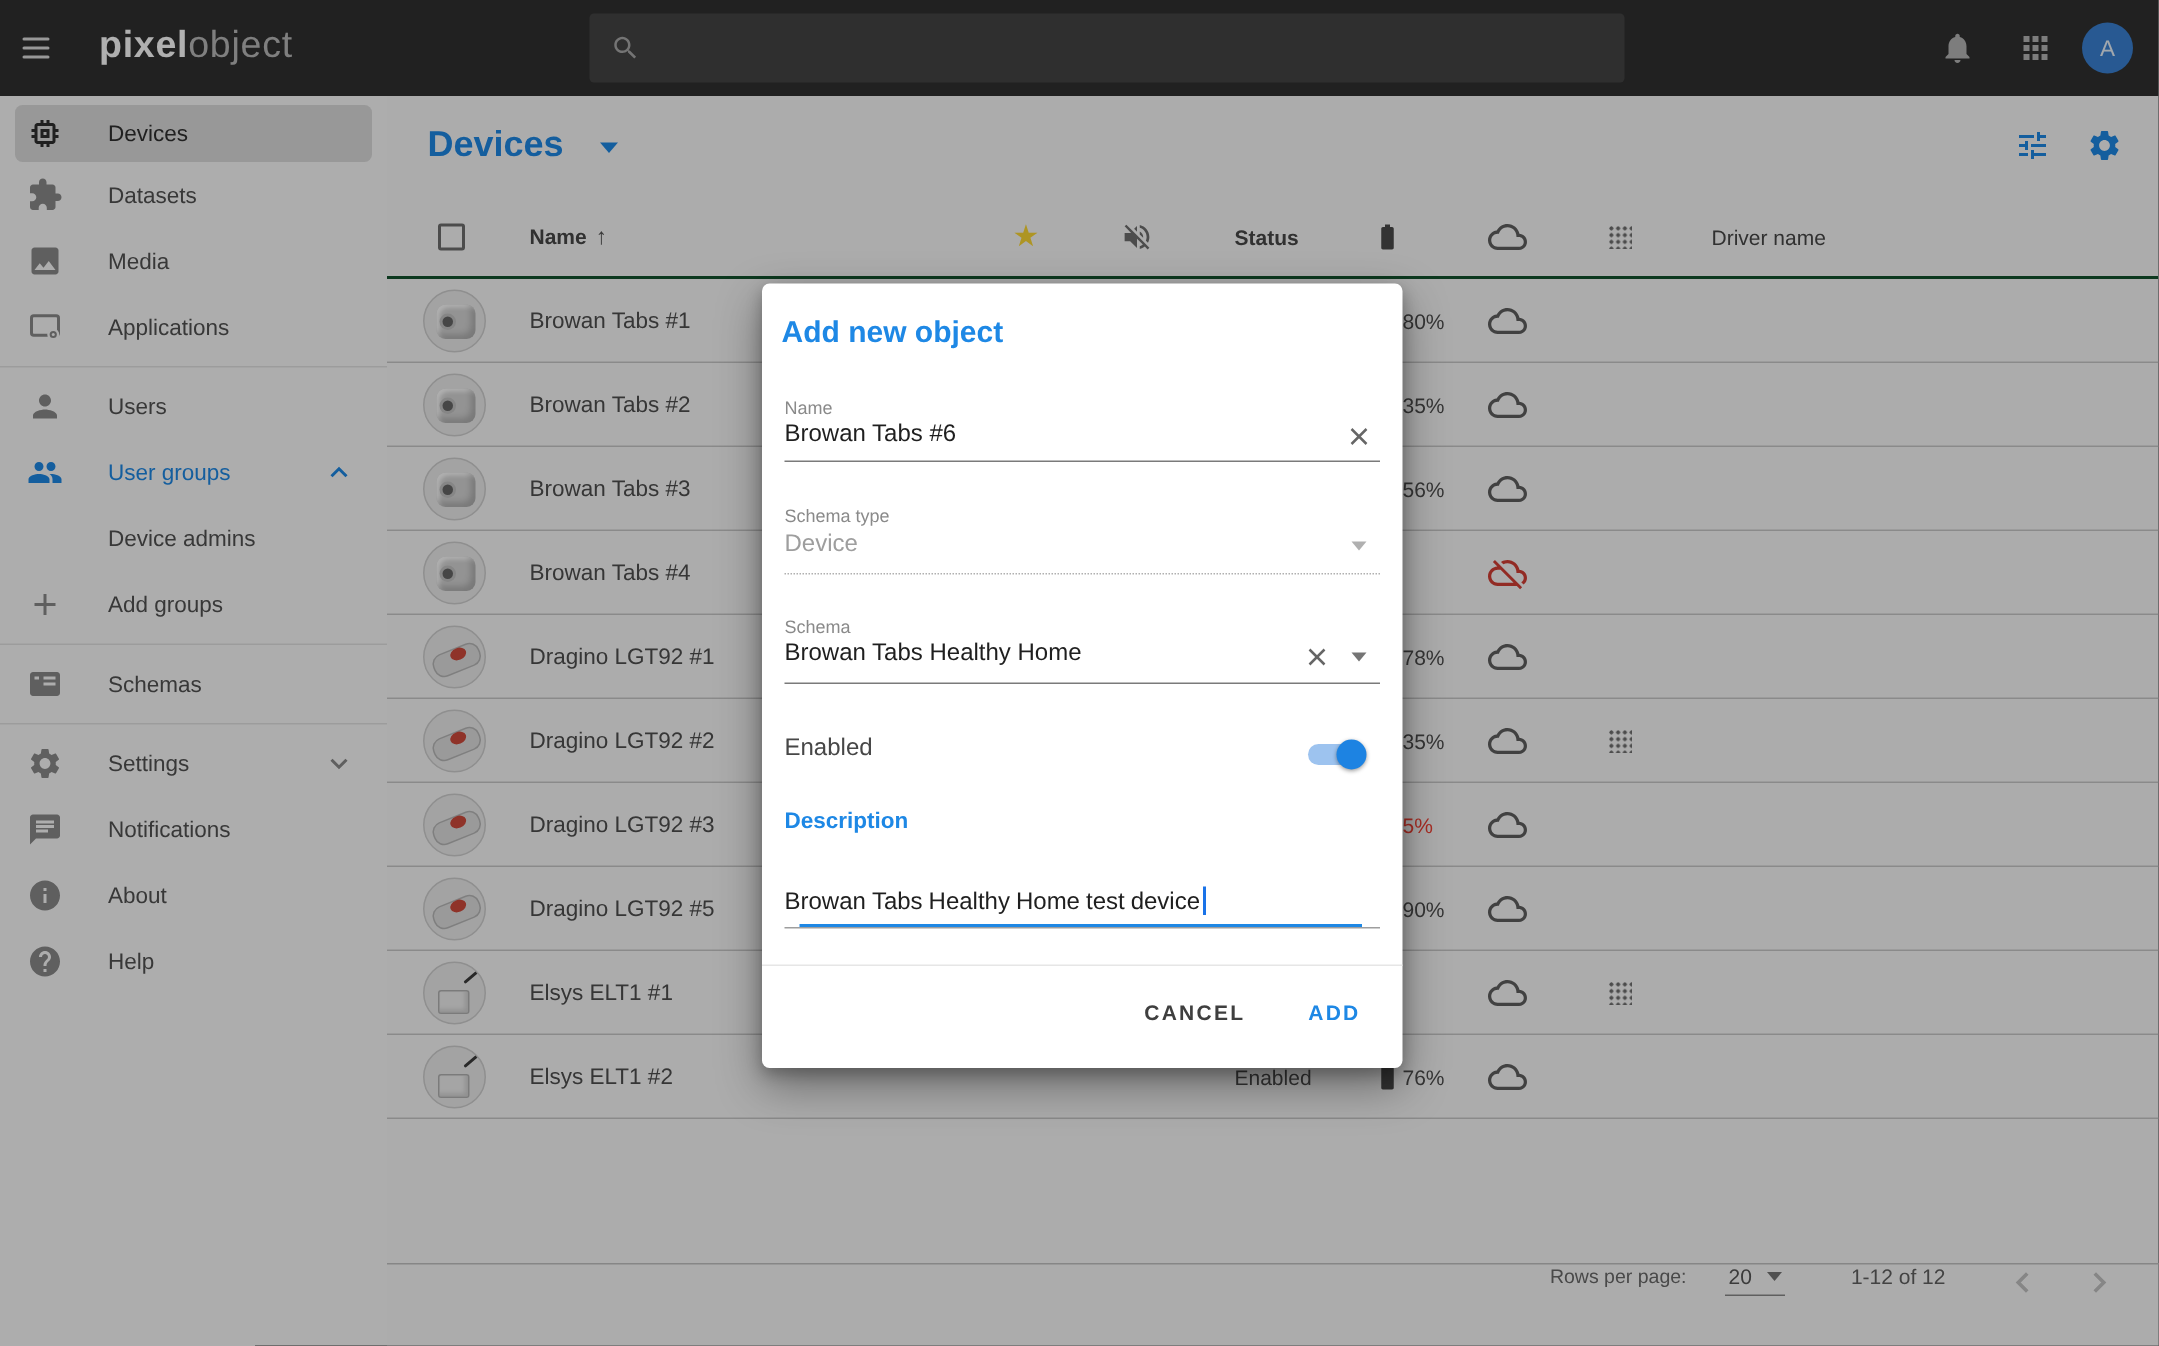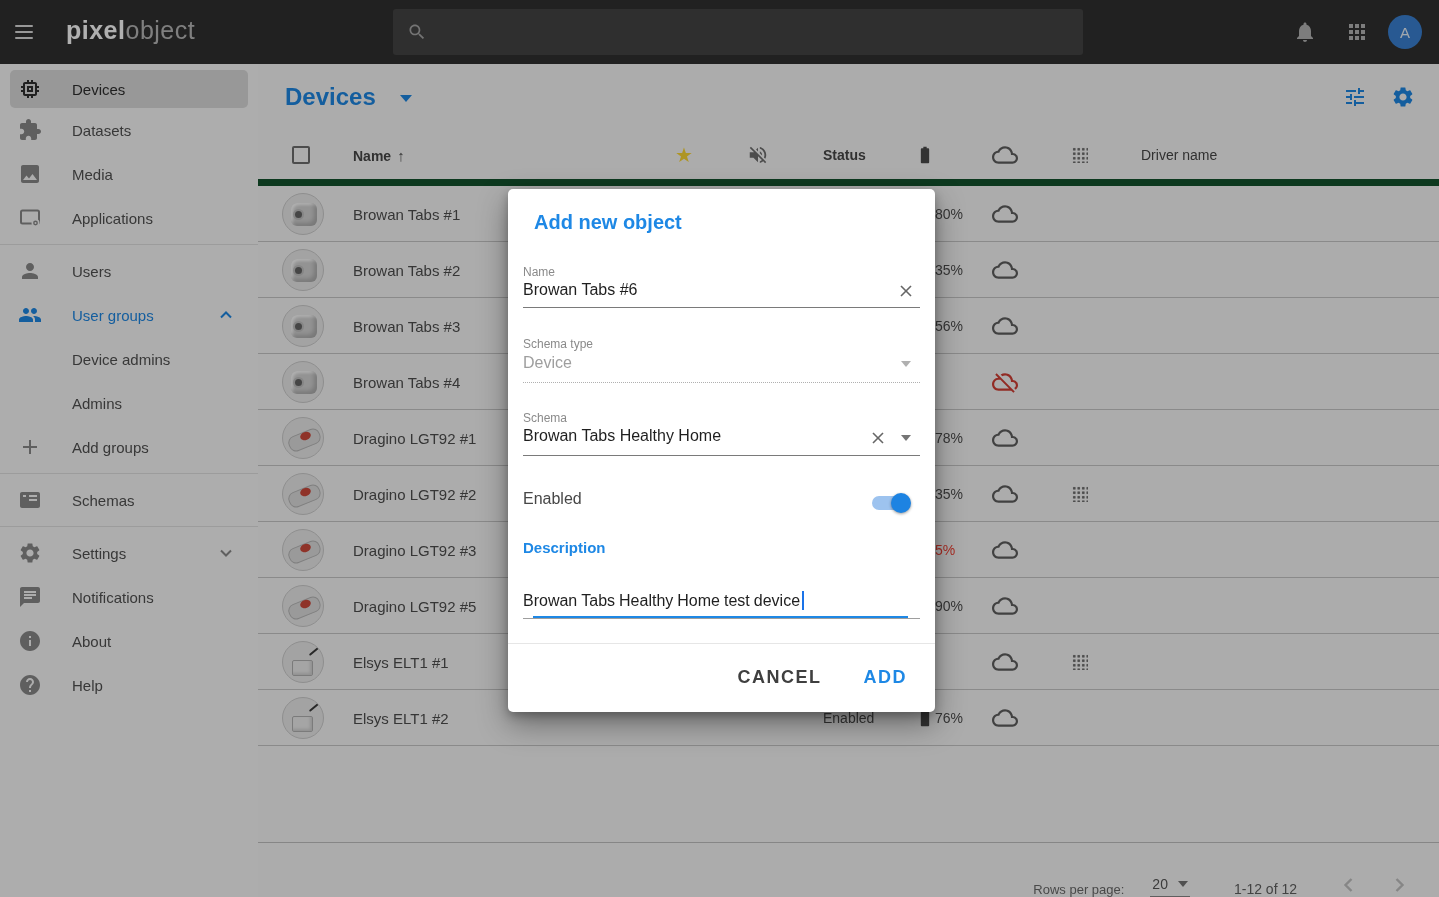--- a/index.html
+++ b/index.html
@@ -41,21 +41,21 @@
   .content{position:absolute;left:258px;top:64px;width:1181px;height:833px;background:#fafafa;}
   .content-header{position:relative;height:67px;}
   .page-title{position:absolute;left:27px;top:19px;font-size:24px;font-weight:700;color:#1e88e5;cursor:pointer;}
   .title-caret{position:absolute;left:142px;top:31px;width:0;height:0;cursor:pointer;
                border-left:6px solid transparent;border-right:6px solid transparent;border-top:7px solid #1e88e5;}
   .ch-icon{position:absolute;top:21px;width:24px;height:24px;color:#1e88e5;cursor:pointer;}
   .ch-tune{right:72px;}
   .ch-gear{right:24px;}
 
   .tablewrap{position:absolute;left:0;top:67px;width:1181px;height:711px;overflow:hidden;}
-  .thead{position:relative;height:55px;border-bottom:7px solid #14532d;font-size:14px;color:#474747;}
+  .thead{position:relative;height:55px;border-bottom:2px solid #14532d;font-size:14px;color:#474747;}
   .thcell{position:absolute;top:50%;transform:translateY(-50%);}
   .cb{left:34px;width:18px;height:18px;border:2px solid #6f6f6f;border-radius:2px;cursor:pointer;}
   .h-name{left:95px;font-weight:700;cursor:pointer;}
   .sortarrow{font-size:15px;color:#555;margin-left:6px;font-weight:400;}
   .h-star{left:417px;font-size:20px;color:#fdd835;cursor:pointer;line-height:1;}
   .h-vol{left:489px;width:22px;height:22px;color:#6f6f6f;cursor:pointer;}
   .h-status{left:565px;font-weight:700;cursor:pointer;}
   .h-batt{left:657px;width:20px;height:20px;color:#4a4a4a;cursor:pointer;}
   .h-cloud{left:734px;width:26px;height:26px;color:#5f5f5f;cursor:pointer;}
   .h-grain{left:814px;cursor:pointer;}
@@ -84,34 +84,34 @@
   .c-batt.red{color:#f44336;}
   .c-cloudbox{left:734px;width:26px;height:26px;}
   .cloud-icon,.cloud-off-icon{display:none;color:#5f5f5f;}
   .cloud-off-icon{color:#d43f35;}
   .c-grain{left:814px;display:none;}
   .grainbox{width:16px;height:16px;background-image:radial-gradient(circle,#6f6f6f 1.2px,transparent 1.5px);background-size:4.5px 4.5px;}
   .c-driver{left:883px;}
 
   
   .tfoot{position:absolute;left:0;bottom:0;width:1181px;height:55px;border-top:1px solid #c2c2c2;background:#fafafa;
-         display:flex;align-items:flex-end;justify-content:flex-end;padding-right:28px;font-size:13px;color:#6a6a6a;}
+         display:flex;align-items:flex-start;justify-content:flex-end;padding-right:28px;font-size:13px;color:#6a6a6a;}
   .rpp-label{margin-right:26px;}
   .rpp-select{display:flex;align-items:center;gap:10px;border-bottom:1px solid #8a8a8a;padding:0 2px 4px 2px;
               margin-right:44px;color:#565656;font-size:14px;cursor:pointer;}
   .tri-dn{width:0;height:0;border-left:5px solid transparent;border-right:5px solid transparent;border-top:6px solid #757575;}
   .range{margin-right:40px;color:#616161;font-size:14px;}
   .pgchev{width:24px;height:24px;color:#c2c2c2;cursor:pointer;}
   .pgchev.left{margin-right:26px;}
 
   
   .scrim{position:absolute;inset:0;background:rgba(0,0,0,.31);z-index:40;}
   .dialog{position:absolute;left:508px;top:189px;width:427px;height:523px;background:#fff;border-radius:5px;z-index:50;
           box-shadow:0 12px 30px rgba(0,0,0,.38),0 4px 10px rgba(0,0,0,.25);}
-  .dlg-title{position:absolute;left:26px;top:22px;font-size:20px;font-weight:700;color:#1e88e5;}
+  .dlg-title{position:absolute;left:13px;top:22px;font-size:20px;font-weight:700;color:#1e88e5;}
   .f-label{position:absolute;left:15px;font-size:12px;color:#8a8a8a;}
   .f-value{position:absolute;left:15px;font-size:16px;color:#1f1f1f;white-space:nowrap;cursor:text;}
   .f-value.disabled{color:#9e9e9e;cursor:default;}
   .f-line{position:absolute;left:15px;width:397px;height:1px;background:#7a7a7a;}
   .f-line.dotted{background:none;border-top:1px dotted #b0b0b0;}
   .x-icon{position:absolute;width:20px;height:20px;color:#666;cursor:pointer;}
   .f-caret{position:absolute;width:0;height:0;border-left:5px solid transparent;border-right:5px solid transparent;
            border-top:6px solid #757575;cursor:pointer;}
   .toggle{position:absolute;left:361px;top:304px;width:42px;height:20px;cursor:pointer;}
   .toggle .track{position:absolute;left:3px;top:3px;width:36px;height:14px;border-radius:7px;background:#9dc3ef;}
@@ -119,21 +119,21 @@
                 box-shadow:0 1px 3px rgba(0,0,0,.4);}
   .desc-label{position:absolute;left:15px;top:350px;font-size:15px;font-weight:700;color:#1e88e5;}
   .desc-text{position:absolute;left:15px;top:402px;font-size:16px;color:#1f1f1f;white-space:nowrap;cursor:text;}
   .desc-text .w{text-decoration-style:wavy;text-decoration-color:#d93025;
                 text-decoration-thickness:1px;text-underline-offset:4px;margin-right:4px;}
   .caret-bar{display:inline-block;width:2px;height:19px;background:#1a73e8;vertical-align:-4px;margin-left:-2px;}
   .line-gray{position:absolute;left:15px;top:429px;width:397px;height:1px;background:#9e9e9e;}
   .line-blue{position:absolute;left:25px;top:427px;width:375px;height:2px;background:#1e88e5;}
   .dlg-div{position:absolute;left:0;top:454px;width:427px;height:1px;background:#e6e6e6;}
   .dlg-actions{position:absolute;right:26px;top:470px;display:flex;align-items:center;gap:38px;}
-  .btn{font-size:18px;font-weight:700;letter-spacing:1.5px;cursor:pointer;padding:8px 2px;}
+  .btn{font-size:14px;font-weight:700;letter-spacing:1.5px;cursor:pointer;padding:8px 2px;}
   .btn-cancel{color:#3f3f3f;}
   .btn-add{color:#1e88e5;}
 
   svg{display:block;}
 </style>
 </head>
 <body>
 
 <div class="app">
 
@@ -214,23 +214,20 @@
         </span>
       <span class="slabel">User groups</span>
       <span class="schev">
           <svg width="20" height="20" viewBox="0 0 24 24" fill="none" stroke="currentColor" stroke-width="2.4">
             <polyline points="6,15 12,9 18,15"></polyline>
           </svg>
         </span>
     </div>
     <div class="sitem">
       <span class="slabel">Device admins</span>
-    </div>
-    <div class="sitem">
-      <span class="slabel">Admins</span>
     </div>
     <div class="sitem">
       <span class="sicon">
           <svg width="24" height="24" viewBox="0 0 24 24" fill="currentColor">
             <path d="M19 13h-6v6h-2v-6H5v-2h6V5h2v6h6v2z"></path>
           </svg>
         </span>
       <span class="slabel">Add groups</span>
     </div>
     <div class="sdiv"></div>

